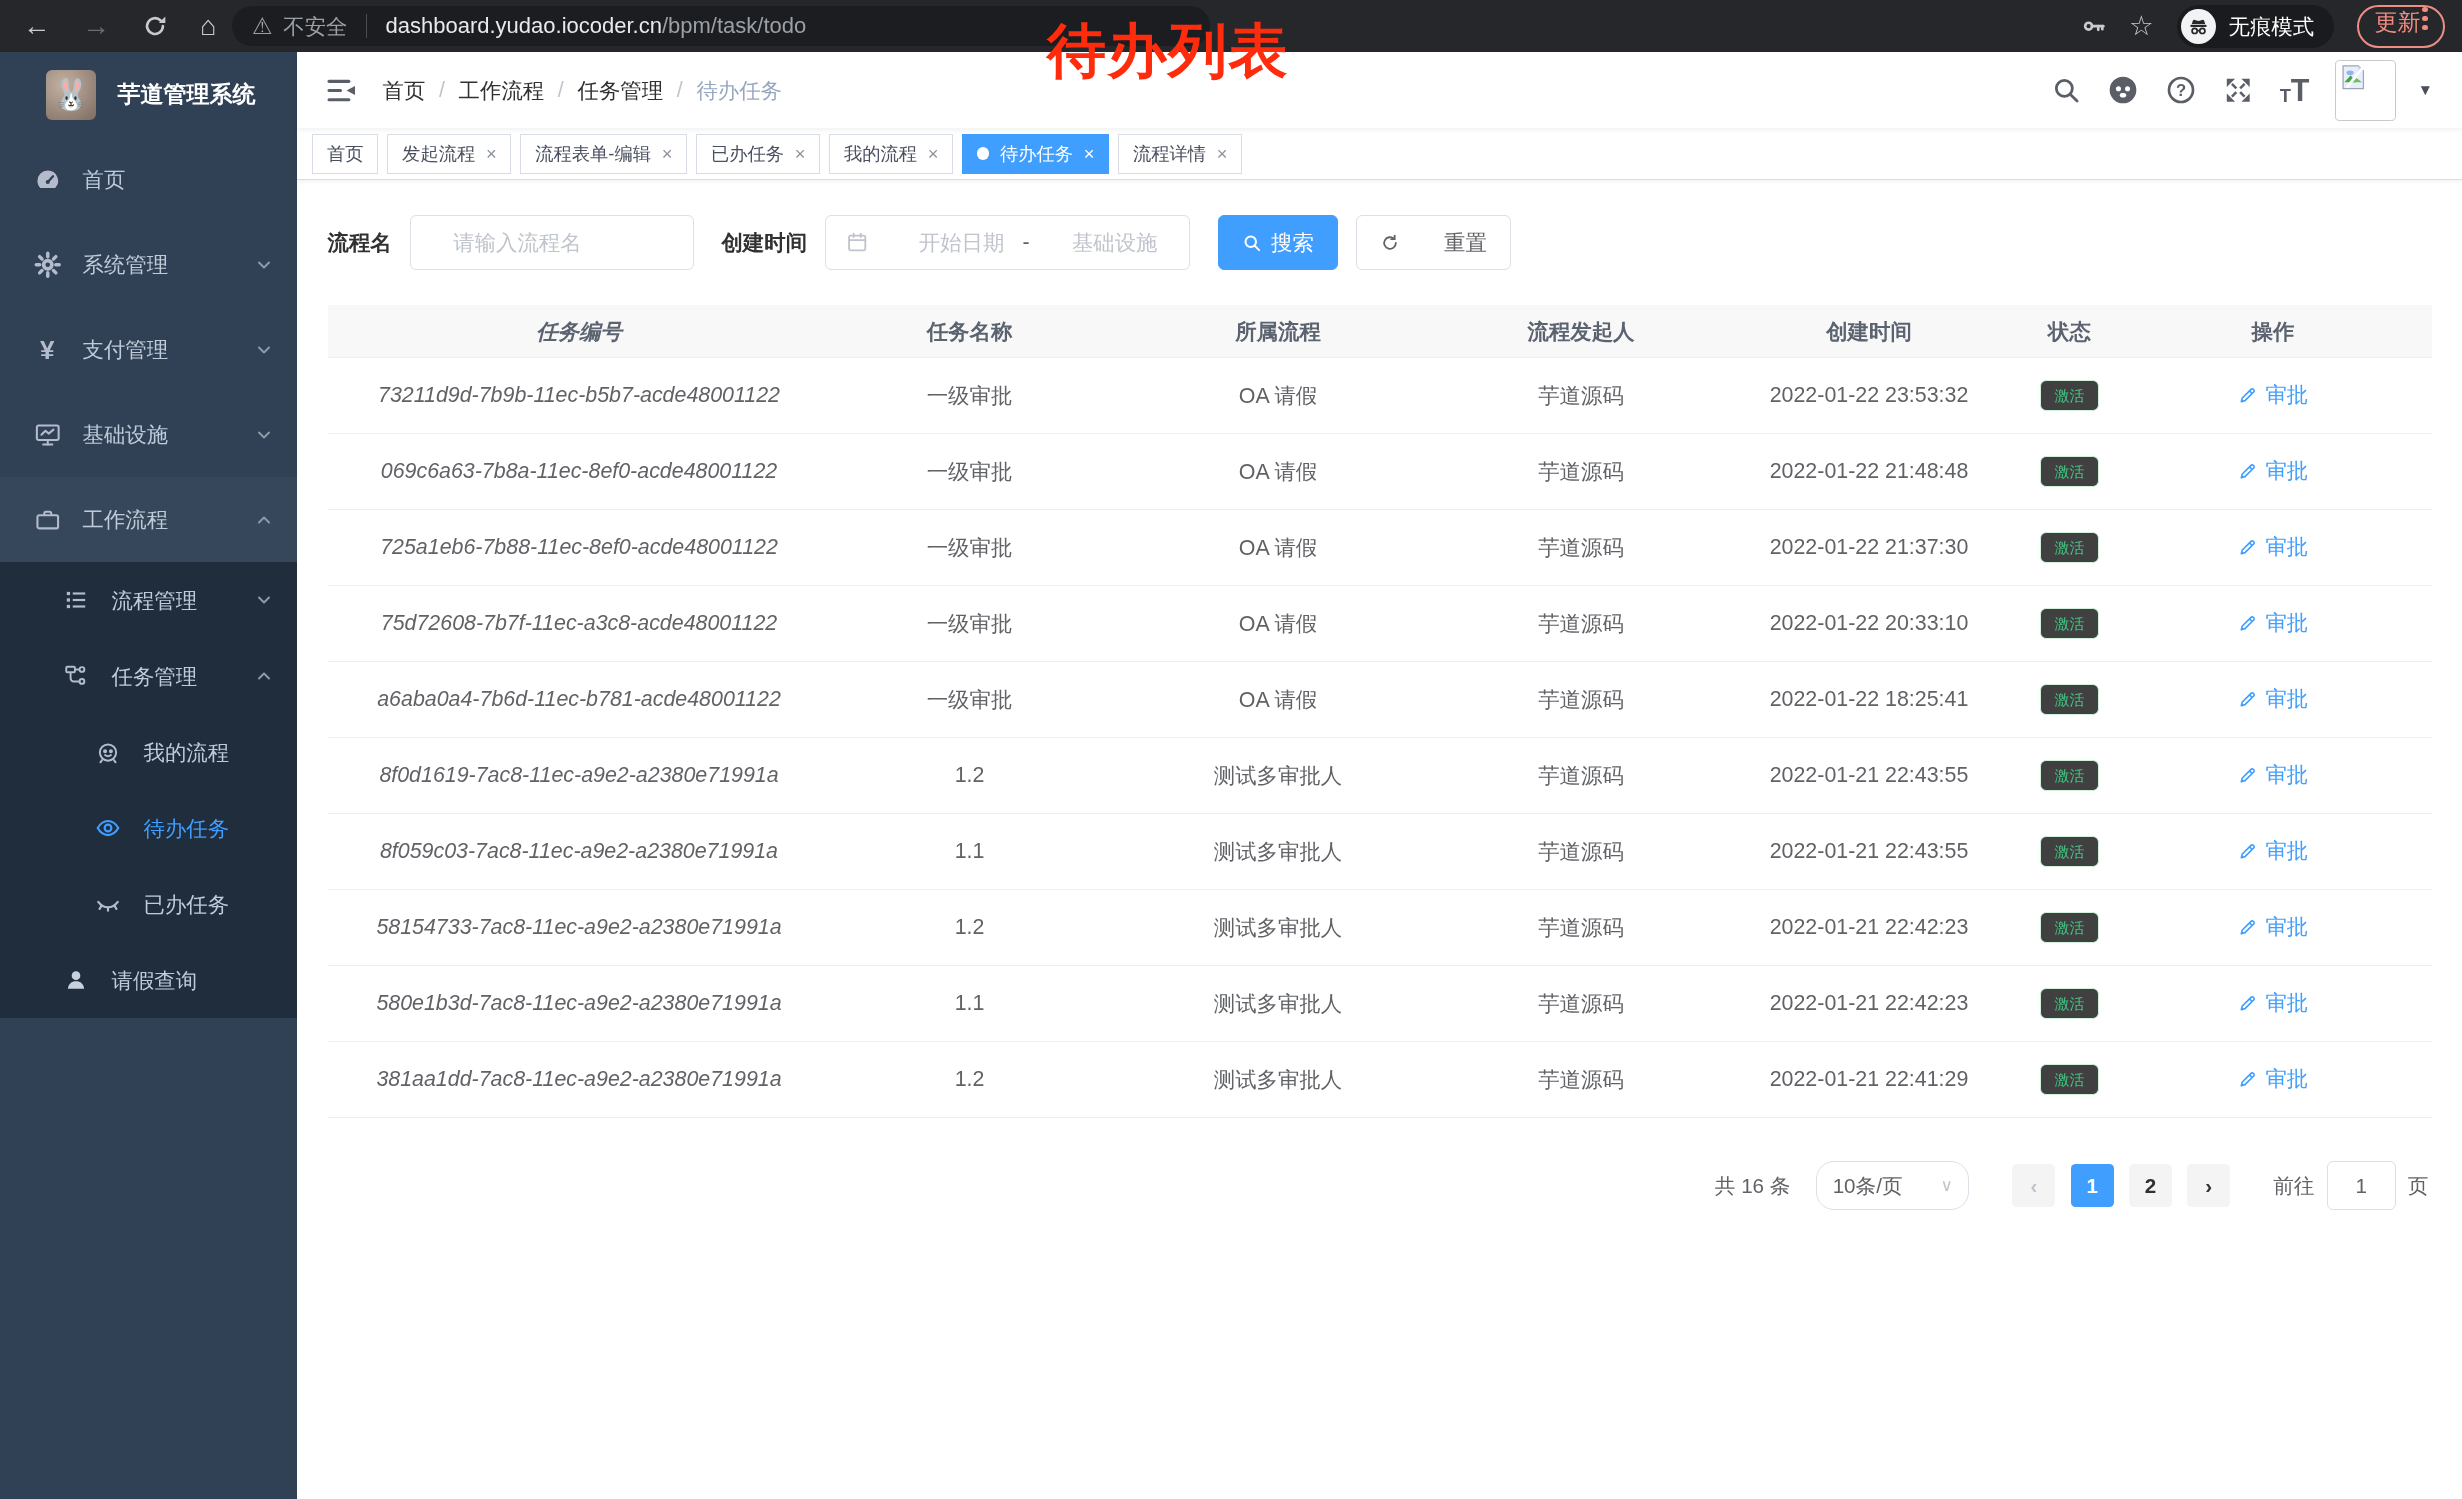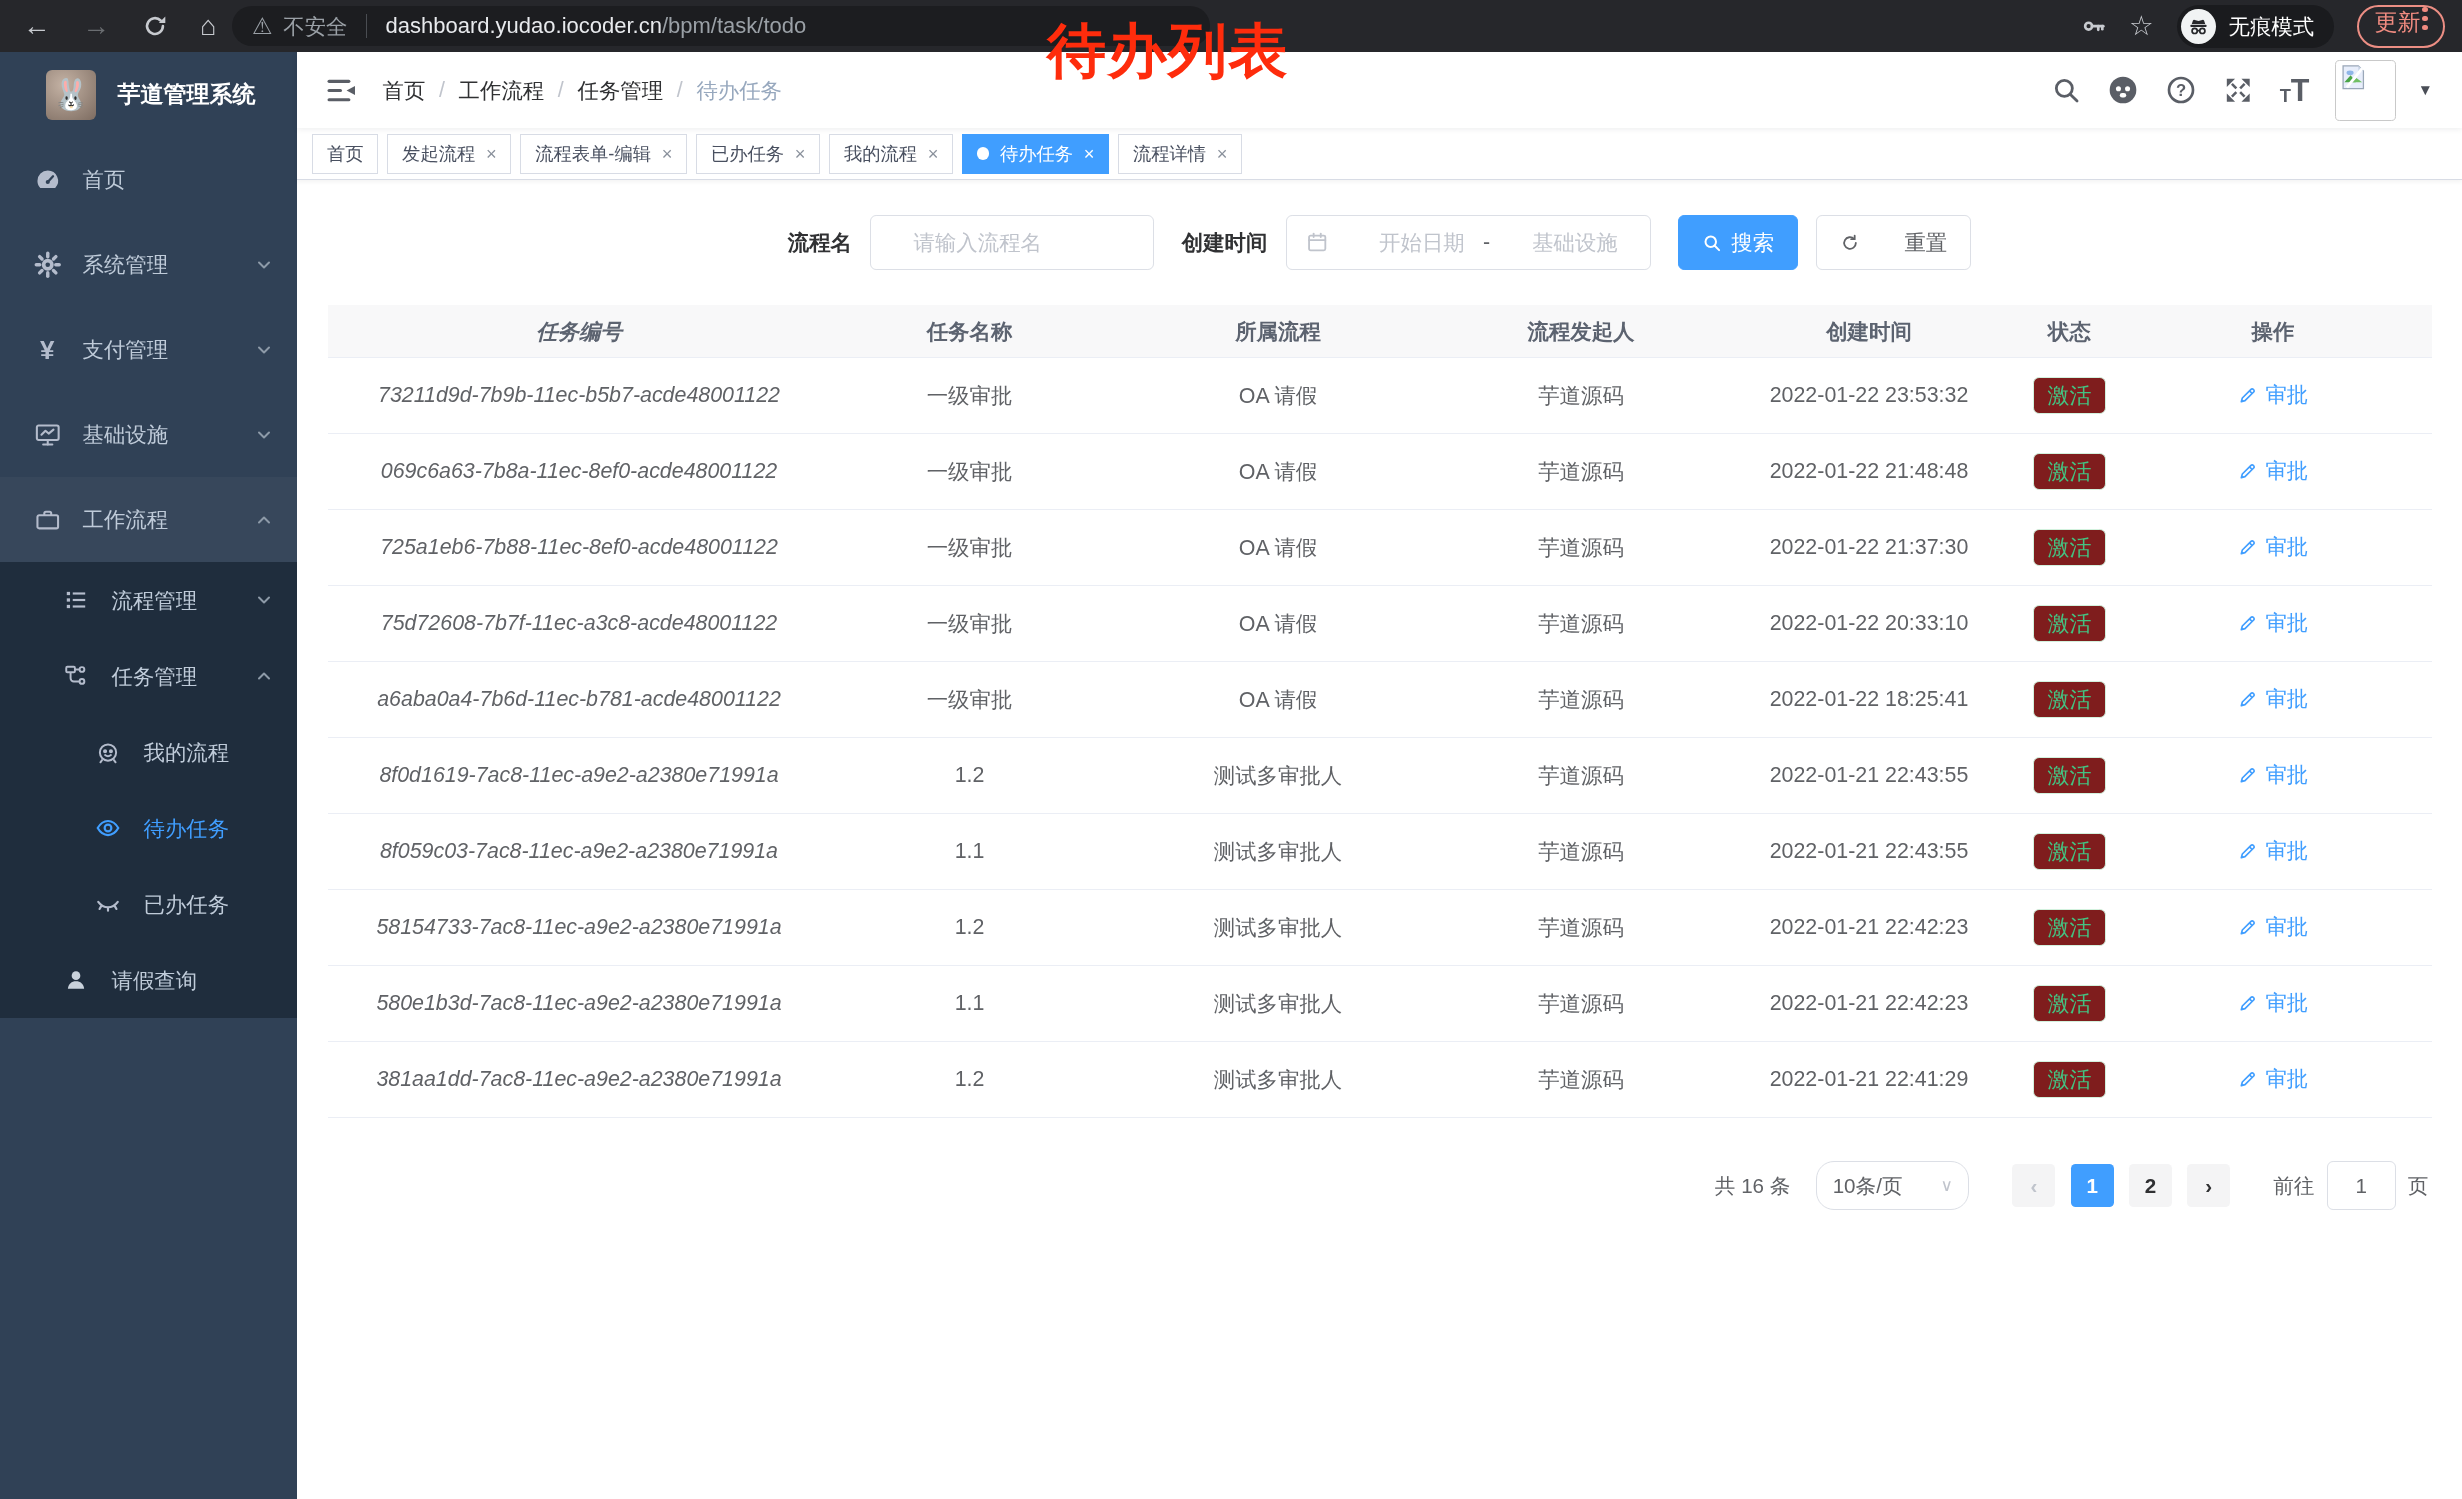--- a/index.html
+++ b/index.html
@@ -77,21 +77,21 @@
     display:flex; align-items:center; padding:0 15.3px; gap:9.2px; background:#fff; position:relative; z-index:2; }
   .tag { height:40px; display:flex; align-items:center; gap:10.7px; padding:0 13.7px;
     border:1.5px solid #d8dce5; background:#fff; color:#495060; font-size:18.3px; cursor:pointer; white-space:nowrap; }
   .tag .x { font-size:18.3px; color:#8a919c; }
   .tag.active { background:#409eff; border-color:#409eff; color:#fff; }
   .tag.active .x { color:#fff; }
   .tag .dot { width:12.2px; height:12.2px; border-radius:50%; background:#fff; }
 
   
   .content { padding:35px 30.5px 0 30.5px; }
-  .filter { display:flex; align-items:center; font-size:21.4px; color:#303133;justify-content:center; }
+  .filter { display:flex; align-items:center; font-size:21.4px; color:#303133; }
   .flabel { font-weight:700; margin-right:18.3px; white-space:nowrap; }
   .inp { height:55px; border:1.5px solid #dcdfe6; border-radius:6.1px; background:#fff;
     display:flex; align-items:center; padding:0 18.3px; }
   .ph { color:#c0c4cc; font-size:21.4px;margin-left:24px; }
   .name-inp { width:284px; }
   .date-inp { width:365px; margin-right:27.5px; }
   .date-inp .cal { display:flex; margin-right:12.2px; }
   .date-inp .seg { flex:1; text-align:center; }
   .date-inp .dash { color:#606266; margin:0 4.6px; }
   .gap { width:27.5px; flex:none; }
@@ -102,22 +102,22 @@
 
   
   .table { margin-top:35px; width:2104px; }
   .thead { display:flex; align-items:center; height:53px; background:#f8f8f9;
     color:#5c6370; font-weight:700; font-size:21.4px; border-bottom:1.5px solid #ebeef5; }
   .trow { display:flex; align-items:center; height:76px; font-size:21.4px; color:#606266;
     border-bottom:1.5px solid #ebeef5; background:#fff; }
   .c { text-align:center; flex:none; }
   .c0{width:503px;font-style:italic;} .c1{width:278px;} .c2{width:339px;} .c3{width:267px;}
   .c4{width:309px;} .c5{width:92px;} .c6{width:315px;}
-  .badge { display:inline-block; background:#7f1d1d; border:1.5px solid #d2f1dd; color:#44c281;
-    font-size:22px; padding:6.9px 13.7px; border-radius:6.1px; line-height:1; }
+  .badge { display:inline-block; background:#404040; border:1.5px solid #d2f1dd; color:#44c281;
+    font-size:15px; padding:6.9px 13.7px; border-radius:6.1px; line-height:1; }
   .act-link { color:#409eff; display:inline-flex; align-items:center; gap:7.6px; cursor:pointer; }
 
   
   .pager { display:flex; align-items:center; justify-content:flex-end; margin-top:43px;
     font-size:20.6px; color:#606266; padding-right:3.1px; }
   .pg-total { margin-right:26px; }
   .pg-select { width:153px; height:49px; border:1.5px solid #dcdfe6; border-radius:18px;
     display:flex; align-items:center; padding:0 15.3px; color:#606266; cursor:pointer; background:#fff; }
   .pg-select .chev { margin-left:auto; color:#c0c4cc; font-size:17px; }
   .pg-btns { display:flex; align-items:center; gap:15.3px; margin:0 0 0 43px; }

